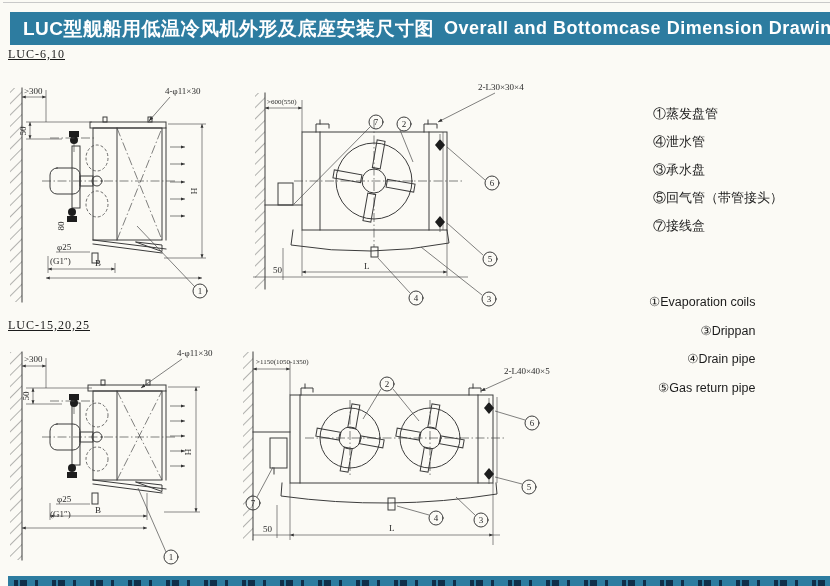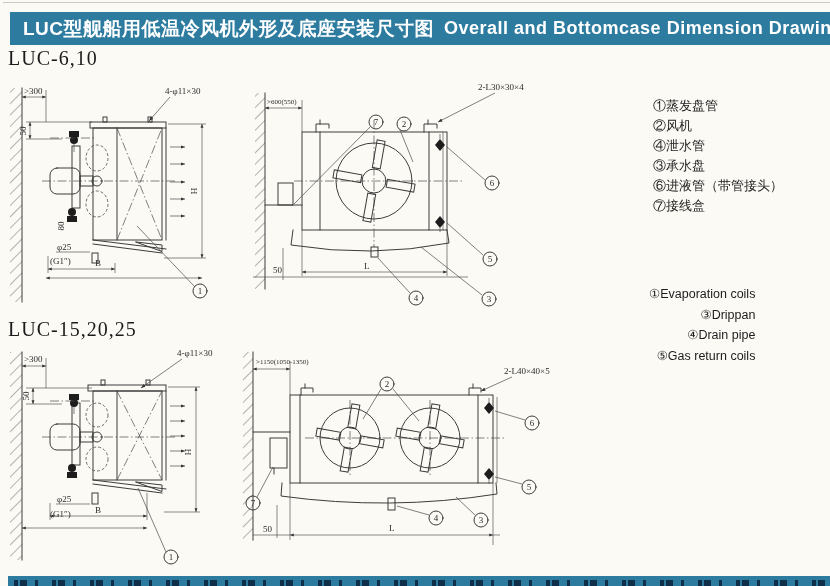--- a/index.html
+++ b/index.html
@@ -3,27 +3,27 @@
 <meta charset="utf-8">
 <style>
   html,body{margin:0;padding:0;background:#fff;}
   .page{position:relative;width:830px;height:586px;background:#fbfaf5;overflow:hidden;
         font-family:"Liberation Sans",sans-serif;}
   .scan-top{position:absolute;left:3px;top:2px;right:0;height:1px;background:#c9c9c9;}
   .header{position:absolute;left:10px;top:12px;right:0;height:33px;background:#2d7ca0;
           color:#fff;display:flex;align-items:center;padding-left:13px;white-space:nowrap;
           font-weight:bold;font-size:19px;letter-spacing:.5px;}
   .header .en{margin-left:10px;font-size:18px;letter-spacing:.5px;}
-  .sec{position:absolute;font-family:"Liberation Serif",serif;font-size:20px;color:#1b1b1b;
-       letter-spacing:1px;}
+  .sec{position:absolute;font-family:"Liberation Serif",serif;font-size:12px;color:#1b1b1b;
+       letter-spacing:1px;text-decoration:underline;}
   #sec-top{left:8px;top:47px;}
   #sec-bottom{left:8px;top:318px;}
   .legend-zh{position:absolute;left:653px;top:96px;font-size:13px;color:#1c1c1c;line-height:20px;}
   .legend-en{position:absolute;left:649px;top:284px;font-size:12.5px;color:#1c1c1c;line-height:20.5px;text-align:right;}
-  .legend-zh div,.legend-en div{white-space:nowrap;}
+  .legend-zh div,.legend-en div{white-space:nowrap;margin-top:8px;}
   svg{position:absolute;overflow:visible;}
   svg text{font-family:"Liberation Serif",serif;fill:#2b2b2b;}
   .dim{font-size:9px;}
   .dim-sm{font-size:7px;}
   .bal{font-size:9px;text-anchor:middle;}
   svg .s{stroke:#3c3c3c;stroke-width:1;fill:none;stroke-linecap:square;}
   svg .t{stroke:#3c3c3c;stroke-width:.6;fill:none;}
   svg .ln{stroke:#4a4a4a;stroke-width:.7;fill:none;}
   svg .cdot{stroke:#4a4a4a;stroke-width:.7;fill:none;stroke-dasharray:9 2.5 1.5 2.5;}
   svg .dash{stroke:#4a4a4a;stroke-width:.8;fill:none;stroke-dasharray:3 2;}
@@ -459,30 +459,29 @@
     </g>
     <g>
       <line class="ln" x1="257" y1="497" x2="273" y2="467"></line>
       <circle class="s" cx="253" cy="503" r="7"></circle>
       <text class="bal" x="253" y="506">7</text>
     </g>
   </svg>
 
   <div class="legend-zh">
     <div>①蒸发盘管</div>
-    <div>②风机</div>
     <div>④泄水管</div>
     <div>③承水盘</div>
-    <div>⑥进液管（带管接头）</div>
+    <div>⑤回气管（带管接头）</div>
     <div>⑦接线盒</div>
   </div>
 
   <div class="legend-en">
     <div>①Evaporation coils</div>
     <div>③Drippan</div>
     <div>④Drain pipe</div>
-    <div>⑤Gas return coils</div>
+    <div>⑤Gas return pipe</div>
   </div>
 
   <div class="footer">
     <div class="marks"></div>
   </div>
 </div>
 
 </body></html>

